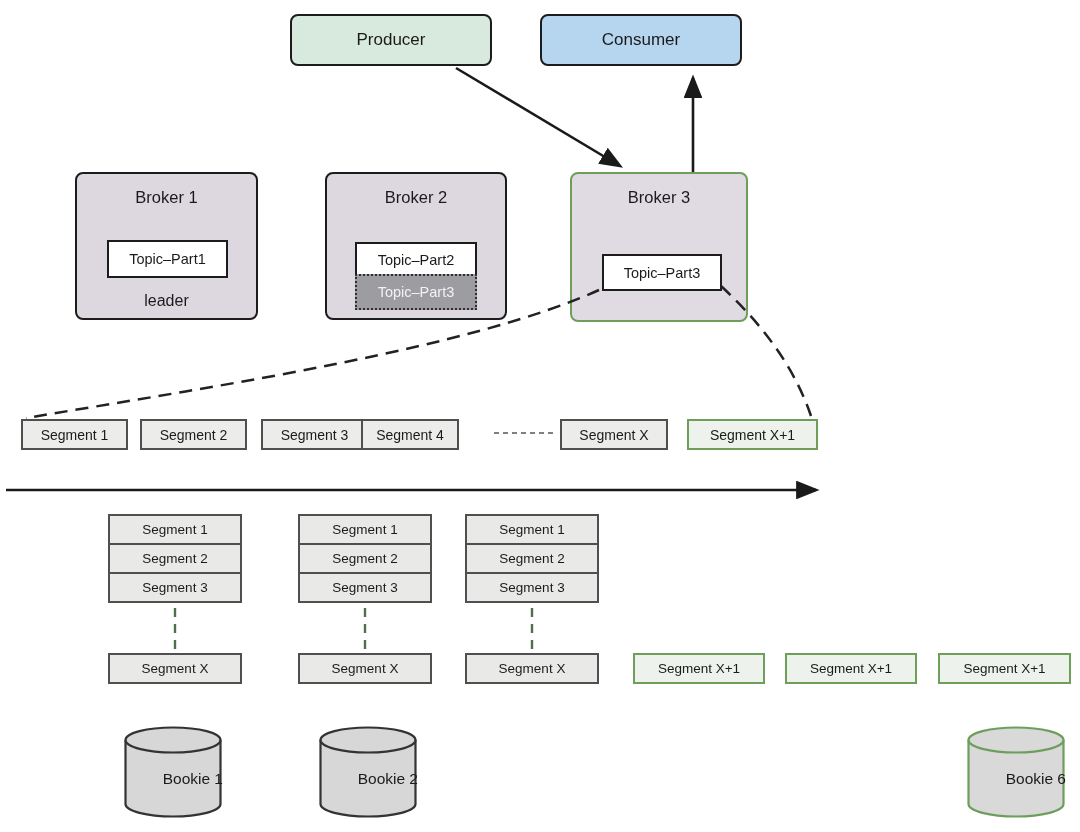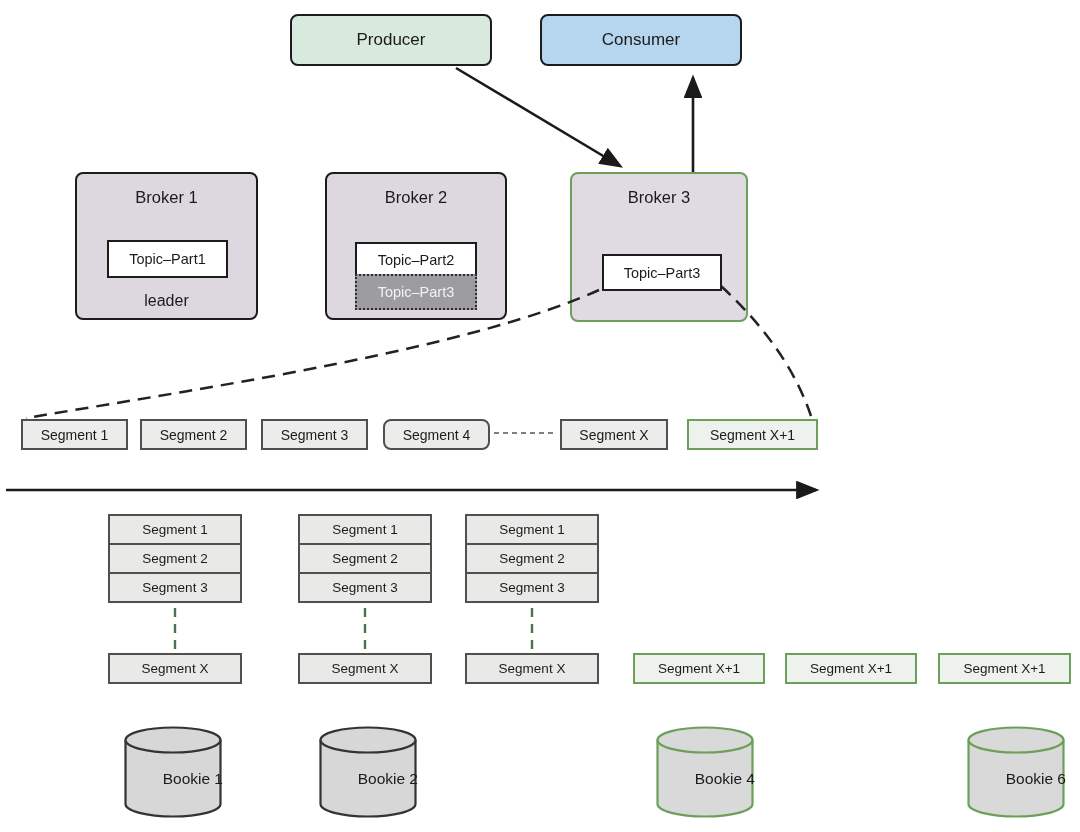--- a/index.html
+++ b/index.html
@@ -66,21 +66,21 @@
     </div>
 
     <div class="broker broker-green broker3">
       <div class="broker-title">Broker 3</div>
       <div class="part" style="left:30px;top:80px;width:120px;height:37px;">Topic–Part3</div>
     </div>
 
     <div class="box seg" style="left:21px;width:107px;">Segment 1</div>
     <div class="box seg" style="left:140px;width:107px;">Segment 2</div>
     <div class="box seg" style="left:261px;width:107px;">Segment 3</div>
-    <div class="box seg" style="left:383px;width:107px;border-radius:8px;">Segment 4</div>
+    <div class="box seg" style="left:361px;width:98px;">Segment 4</div>
     <div class="box seg" style="left:560px;width:108px;">Segment X</div>
     <div class="box seg seg-green" style="left:687px;width:131px;">Segment X+1</div>
 
     <div class="box stackrow" style="left:108px;top:514px;">Segment 1</div>
     <div class="box stackrow" style="left:108px;top:543px;">Segment 2</div>
     <div class="box stackrow" style="left:108px;top:572px;">Segment 3</div>
     <div class="box stackrow tail" style="left:108px;">Segment X</div>
 
     <div class="box stackrow" style="left:298px;top:514px;">Segment 1</div>
     <div class="box stackrow" style="left:298px;top:543px;">Segment 2</div>
@@ -103,27 +103,20 @@
       </svg>
       <div class="bookie-label">Bookie 1</div>
     </div>
     <div class="bookie" style="left:318px;top:726px;">
       <svg width="100" height="92" viewBox="0 0 100 92">
         <path d="M2.5,14 L2.5,78 A47.5,12.5 0 0 0 97.5,78 L97.5,14" fill="#d7d7d7" stroke="#333333" stroke-width="2.2"></path>
         <ellipse cx="50" cy="14" rx="47.5" ry="12.5" fill="#d7d7d7" stroke="#333333" stroke-width="2.2"></ellipse>
       </svg>
       <div class="bookie-label">Bookie 2</div>
     </div>
-    <div class="bookie" style="left:655px;top:726px;">
-      <svg width="100" height="92" viewBox="0 0 100 92">
-        <path d="M2.5,14 L2.5,78 A47.5,12.5 0 0 0 97.5,78 L97.5,14" fill="#d9d9d9" stroke="#6d9f5b" stroke-width="2.2"></path>
-        <ellipse cx="50" cy="14" rx="47.5" ry="12.5" fill="#d9d9d9" stroke="#6d9f5b" stroke-width="2.2"></ellipse>
-      </svg>
-      <div class="bookie-label">Bookie 4</div>
-    </div>
     <div class="bookie" style="left:966px;top:726px;">
       <svg width="100" height="92" viewBox="0 0 100 92">
         <path d="M2.5,14 L2.5,78 A47.5,12.5 0 0 0 97.5,78 L97.5,14" fill="#d9d9d9" stroke="#6d9f5b" stroke-width="2.2"></path>
         <ellipse cx="50" cy="14" rx="47.5" ry="12.5" fill="#d9d9d9" stroke="#6d9f5b" stroke-width="2.2"></ellipse>
       </svg>
       <div class="bookie-label">Bookie 6</div>
     </div>
   </div>
 
   <svg id="connectors" width="1080" height="832" viewBox="0 0 1080 832">

